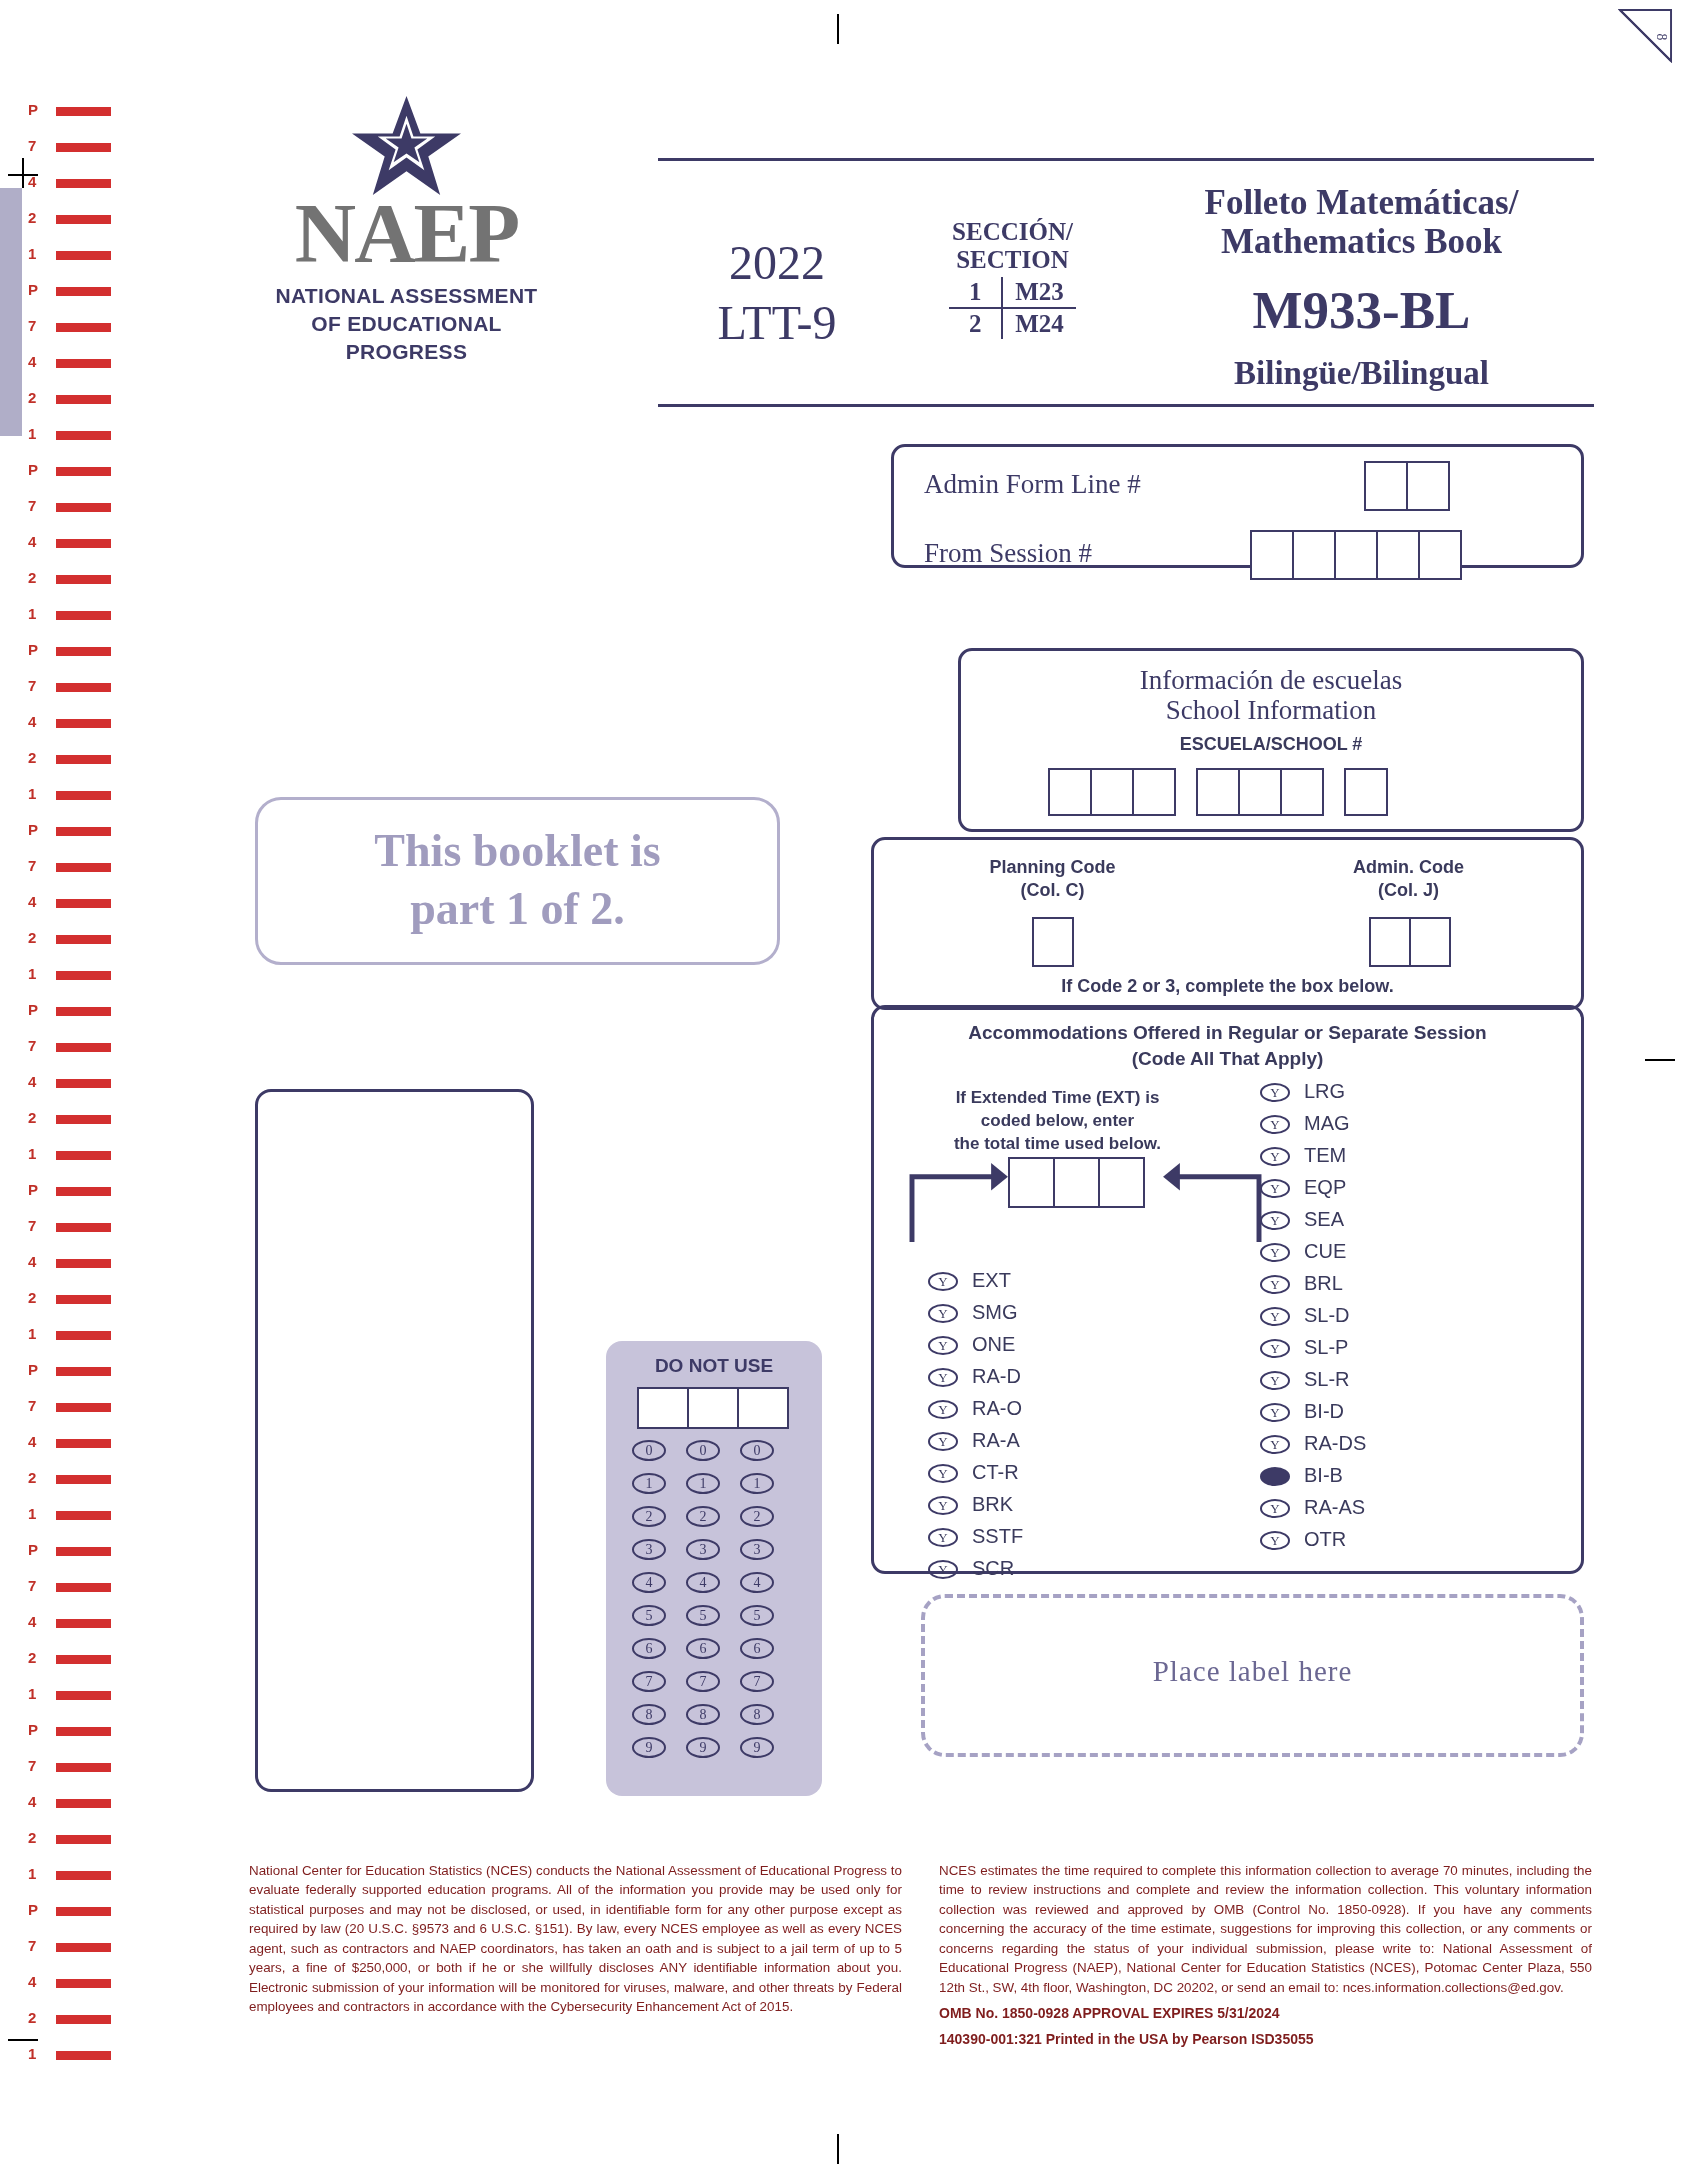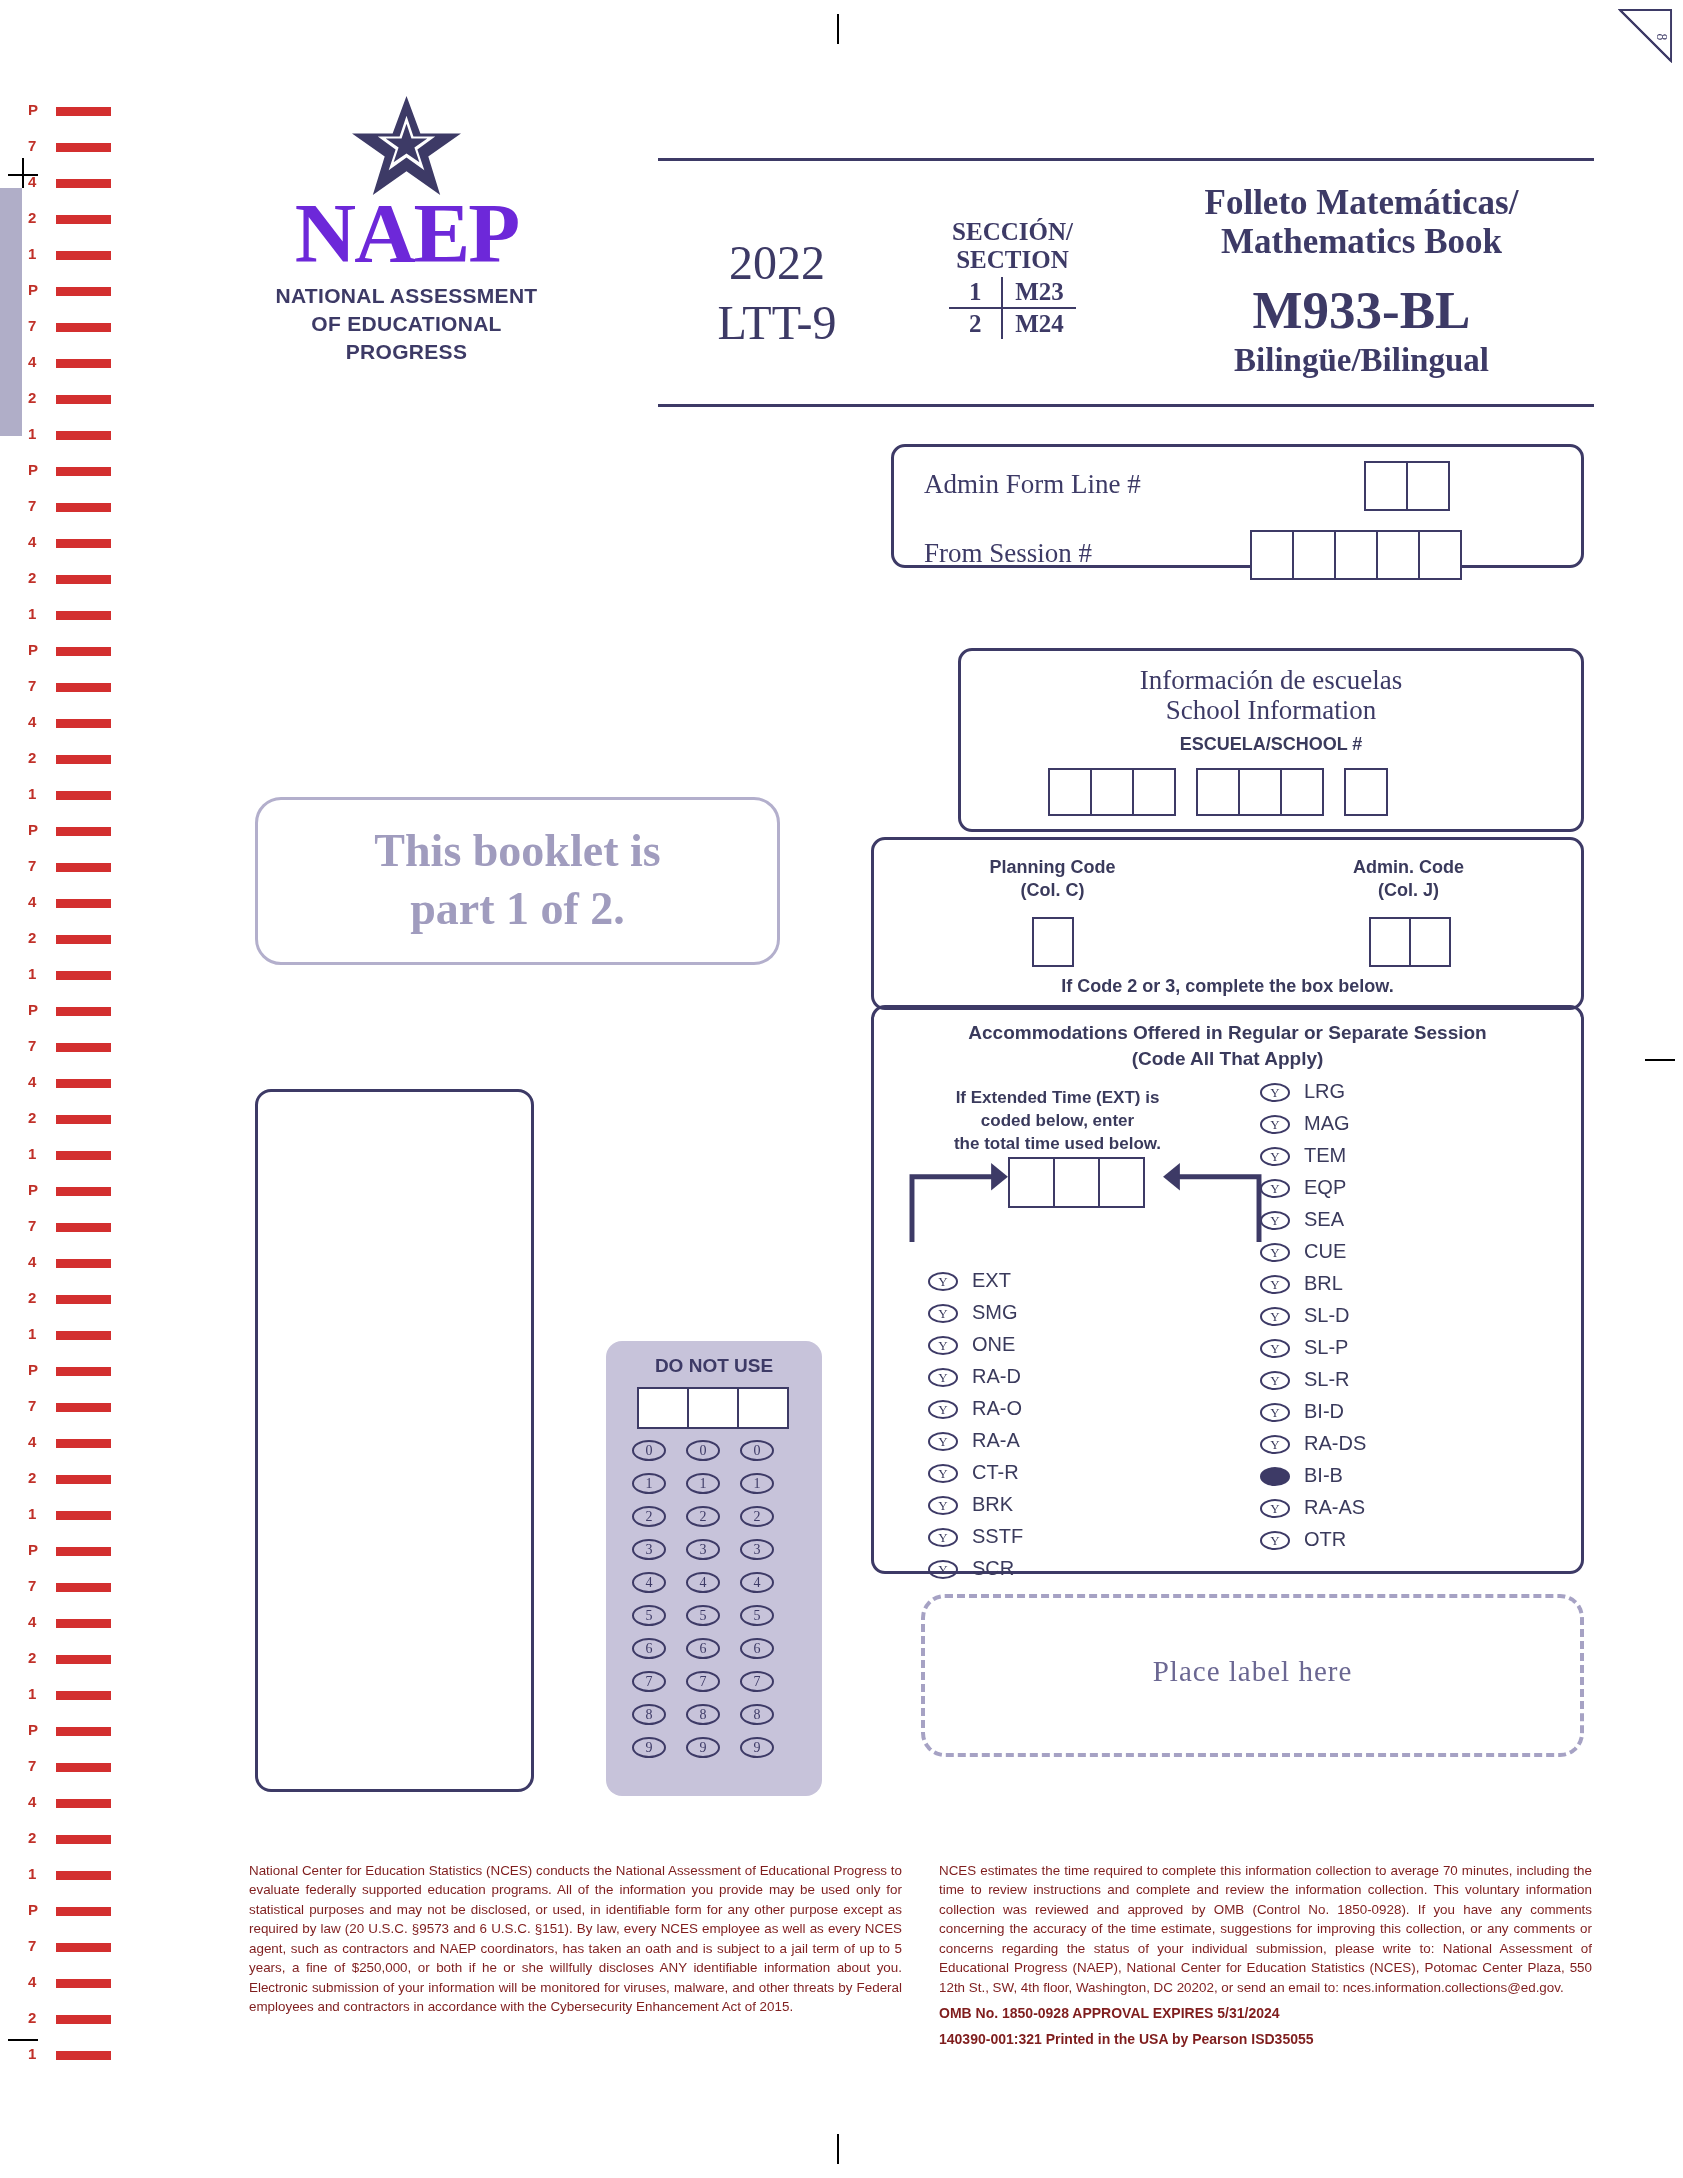--- a/index.html
+++ b/index.html
@@ -84,21 +84,21 @@
   }
   .star {
     margin: 0 auto;
     display: block;
   }
   .naep-word {
     font-family: "Liberation Serif", serif;
     font-weight: bold;
     font-size: 85px;
     letter-spacing: -2px;
-    color: #6d28d9;
+    color: #737373;
     line-height: 0.95;
     margin-top: -6px;
   }
   .naep-sub {
     font-family: "Liberation Sans", sans-serif;
     font-weight: bold;
     font-size: 21px;
     color: #3d3a66;
     line-height: 1.35;
     margin-top: 8px;
@@ -155,21 +155,21 @@
     left: 1129px;
     top: 183px;
     width: 465px;
     text-align: center;
     font-family: "Liberation Serif", serif;
     font-weight: bold;
     color: #3d3a66;
   }
   .title-l1 { font-size: 35px; line-height: 1.12; }
   .title-code { font-size: 53px; line-height: 1.1; margin-top: 20px;}
-  .title-l3 { font-size: 33px; line-height: 1.15; margin-top: 2px;}
+  .title-l3 { font-size: 33px; line-height: 1.15; margin-top: 15px;}
 
   
   .rbox {
     position: absolute;
     border: 3px solid #3d3a66;
     border-radius: 14px;
     box-sizing: border-box;
   }
   .cell {
     box-sizing: border-box;

